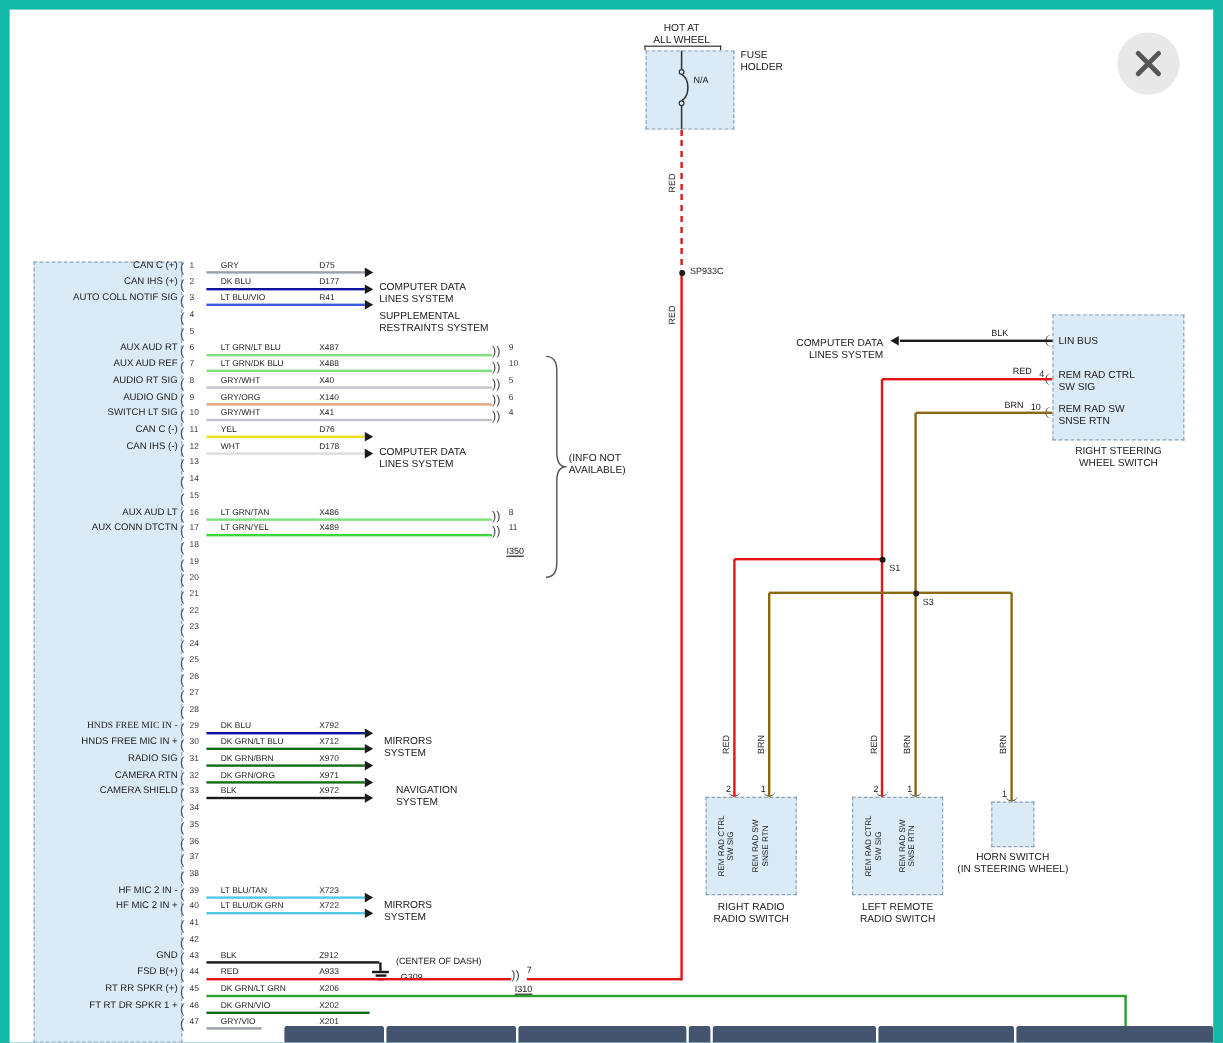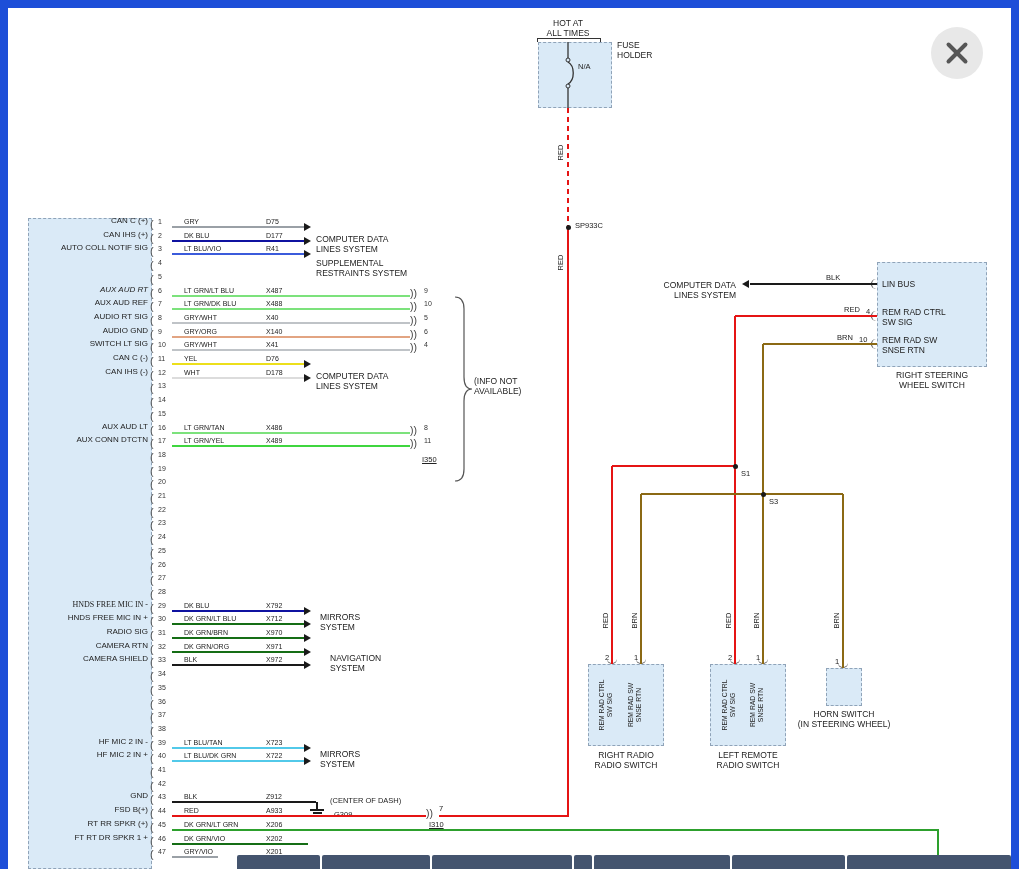--- a/index.html
+++ b/index.html
@@ -1,17 +1,17 @@
 <!DOCTYPE html>
 <html><head>
 <meta charset="utf-8">
 <style>
 *{margin:0;padding:0;box-sizing:border-box}
 body{font-family:"Liberation Sans",sans-serif;background:#5d6e80}
-#frame{position:relative;width:1019px;height:869px;background:#1d4ed8;overflow:hidden}
+#frame{position:relative;width:1019px;height:869px;background:#14b8a6;overflow:hidden}
 #diagram-canvas{position:absolute;left:8px;top:8px;width:1003px;height:861px;background:#ffffff;overflow:hidden;color:#222;font-family:"Liberation Sans",sans-serif}
 .abs{position:absolute}
 .txt{font-size:8.5px;line-height:10px;white-space:nowrap;color:#222}
 .sm{font-size:7.5px;line-height:9px;white-space:nowrap;color:#222}
 .tc{text-align:center}
 .tr{text-align:right}
 .u{text-decoration:underline}
 .dbox{background:#daeaf7;border:1px dashed #8fa3b8}
 .rot{transform:rotate(-90deg)}
 .rlabel{font-size:6.8px;line-height:8px;text-align:center;white-space:nowrap;color:#222}
@@ -20,21 +20,21 @@
 .bar{position:absolute;left:50%;top:50%;width:28px;height:4px;background:#565656;border-radius:2px}
 </style>
 </head>
 <body>
 
 <div id="frame">
   <div id="diagram-canvas">
 
     <div class="abs txt tc" style="left:515px;top:10px;width:90px">
       <div>HOT AT</div>
-      <div>ALL TIMES</div>
+      <div>ALL WHEEL</div>
     </div>
     <div class="abs" style="left:529px;top:30px;width:64px;height:4px;border-top:1px solid #333;border-left:1px solid #333;border-right:1px solid #333"></div>
     <div class="abs dbox" style="left:530px;top:34px;width:74px;height:66px"></div>
     <svg class="abs" style="left:552px;top:34px" width="18" height="66">
       <line x1="8" y1="0" x2="8" y2="16" stroke="#333" stroke-width="1.3"></line>
       <circle cx="8" cy="18" r="2" fill="none" stroke="#333" stroke-width="1"></circle>
       <path d="M8,20 C15,24 15,38 8,42" fill="none" stroke="#333" stroke-width="1.3"></path>
       <circle cx="8" cy="44" r="2" fill="none" stroke="#333" stroke-width="1"></circle>
       <line x1="8" y1="46" x2="8" y2="66" stroke="#333" stroke-width="1.3"></line>
     </svg>
@@ -268,21 +268,21 @@
       <div class="abs txt tr" style="left: 22px; top: 221.7px; width: 118px; font-size: 8px;">CAN IHS (+)</div>
       <div class="abs sm" style="left: 176px; top: 222.7px; font-size: 7px;">DK BLU</div>
       <div class="abs sm" style="left: 258px; top: 222.7px; font-size: 7px;">D177</div>
       <div class="abs " style="left: 164px; top: 231.7px; width: 132px; height: 2px; background: rgb(15, 18, 160);"></div>
       <div class="abs " style="left: 296px; top: 228.7px; width: 0px; height: 0px; border-top: 4px solid transparent; border-bottom: 4px solid transparent; border-left: 7px solid rgb(26, 26, 26);"></div>
       <div class="abs txt tr" style="left: 22px; top: 235.4px; width: 118px; font-size: 8px;">AUTO COLL NOTIF SIG</div>
       <div class="abs sm" style="left: 176px; top: 236.4px; font-size: 7px;">LT BLU/VIO</div>
       <div class="abs sm" style="left: 258px; top: 236.4px; font-size: 7px;">R41</div>
       <div class="abs " style="left: 164px; top: 245.4px; width: 132px; height: 2px; background: rgb(59, 91, 219);"></div>
       <div class="abs " style="left: 296px; top: 242.4px; width: 0px; height: 0px; border-top: 4px solid transparent; border-bottom: 4px solid transparent; border-left: 7px solid rgb(26, 26, 26);"></div>
-      <div class="abs txt tr" style="left: 22px; top: 276.5px; width: 118px; font-size: 8px; font-style: italic;">AUX AUD RT</div>
+      <div class="abs txt tr" style="left: 22px; top: 276.5px; width: 118px; font-size: 8px;">AUX AUD RT</div>
       <div class="abs sm" style="left: 176px; top: 277.5px; font-size: 7px;">LT GRN/LT BLU</div>
       <div class="abs sm" style="left: 258px; top: 277.5px; font-size: 7px;">X487</div>
       <div class="abs " style="left: 164px; top: 286.5px; width: 238px; height: 2px; background: rgb(124, 226, 124);"></div>
       <div class="abs " style="left: 402px; top: 278.5px; font-size: 10.5px; color: rgb(68, 68, 68); line-height: 12px;">))</div>
       <div class="abs " style="left: 416px; top: 277.5px; font-size: 7px; color: rgb(51, 51, 51); line-height: 9px;">9</div>
       <div class="abs txt tr" style="left: 22px; top: 290.2px; width: 118px; font-size: 8px;">AUX AUD REF</div>
       <div class="abs sm" style="left: 176px; top: 291.2px; font-size: 7px;">LT GRN/DK BLU</div>
       <div class="abs sm" style="left: 258px; top: 291.2px; font-size: 7px;">X488</div>
       <div class="abs " style="left: 164px; top: 300.2px; width: 238px; height: 2px; background: rgb(124, 226, 124);"></div>
       <div class="abs " style="left: 402px; top: 292.2px; font-size: 10.5px; color: rgb(68, 68, 68); line-height: 12px;">))</div>

